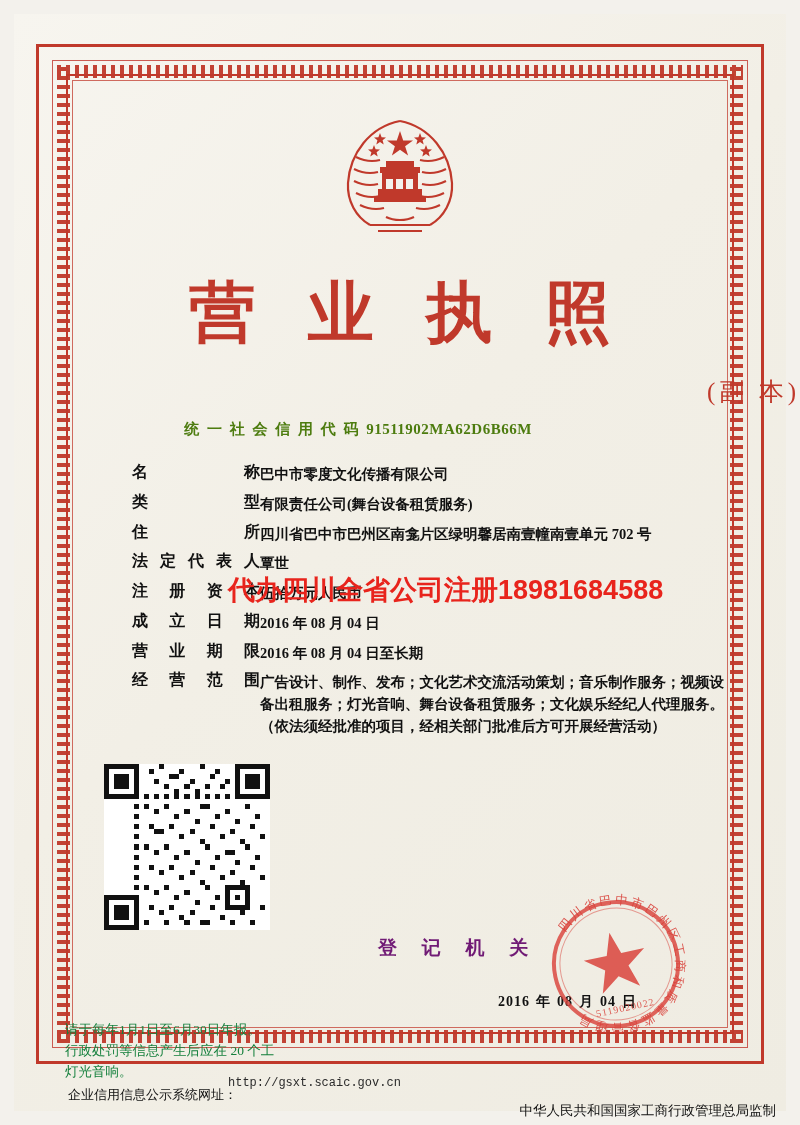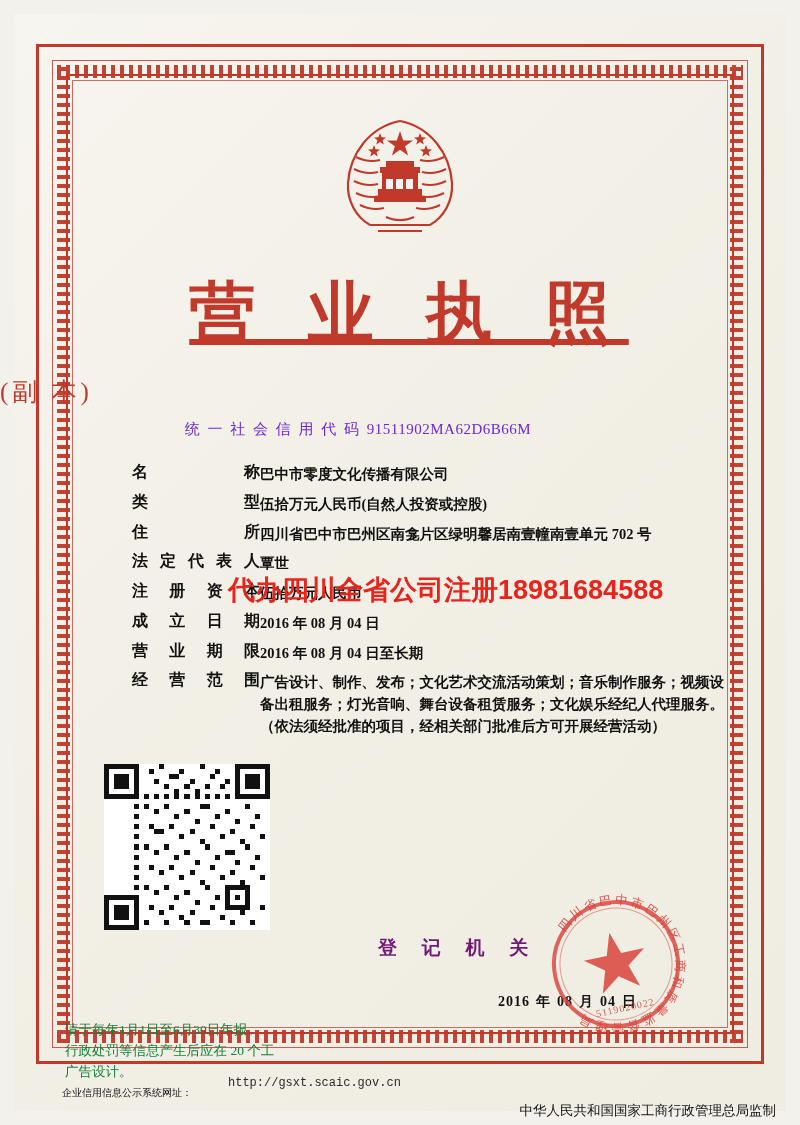--- a/index.html
+++ b/index.html
@@ -84,40 +84,39 @@
     position: absolute;
     left: 0; top: 268px;
     width: 800px;
     text-align: center;
     font-family: "Liberation Serif", serif;
     font-weight: bold;
     font-size: 66px;
     letter-spacing: 18px;
     color: #c0392b;
     text-indent: 18px;
-    text-decoration: underline;
   }
   .subtitle {
     position: absolute;
     left: 0; top: 375px;
     width: 800px;
-    text-align: left;
+    text-align: right;
     font-size: 25px;
     color: #c0392b;
     letter-spacing: 4px;
   }
   .credit-code {
     position: absolute;
     left: 0; top: 420px;
     width: 716px;
     text-align: center;
     font-size: 15px;
-    color: #6d28d9;
+    color: #4d7c0f;
     letter-spacing: 2px;
-    font-weight: normal;
+    font-weight: bold;
   }
   .credit-code .num {
     letter-spacing: .5px;
     font-family: "Liberation Serif", serif;
   }
 
   
   .fields {
     position: absolute;
     left: 132px; top: 462px;
@@ -200,22 +199,22 @@
     position: absolute;
     left: 18px; top: 1020px;
     font-size: 13.5px;
     color: #15803d;
     line-height: 1.55;
     width: 260px;
     margin-left: 47px;
   }
   .site-label {
     position: absolute;
-    left: 62px; top: 1086px;
-    font-size: 10px;
+    left: 68px; top: 1086px;
+    font-size: 13px;
     color: #111;
   }
   .site-url {
     position: absolute;
     left: 228px; top: 1076px;
     font-size: 12px;
     color: #2a2a2a;
     font-family: "Liberation Mono", monospace;
   }
   .footer-right {
@@ -293,21 +292,21 @@
           <span>名</span>
           <span>称</span>
         </div>
       <div class="value">巴中市零度文化传播有限公司</div>
     </div>
     <div class="row">
       <div class="label">
           <span>类</span>
           <span>型</span>
         </div>
-      <div class="value">伍拾万元人民币(自然人投资或控股)</div>
+      <div class="value">有限责任公司(舞台设备租赁服务)</div>
     </div>
     <div class="row">
       <div class="label">
           <span>住</span>
           <span>所</span>
         </div>
       <div class="value">四川省巴中市巴州区南龛片区绿明馨居南壹幢南壹单元 702 号</div>
     </div>
     <div class="row">
       <div class="label">
@@ -520,19 +519,19 @@
       <text font-size="12.5" fill="#d9433c" opacity="0.9" font-family="'Liberation Serif',serif" letter-spacing="2.6">
         <textPath href="#sealArc" startOffset="12%">四川省巴中市巴州区工商和质量监督管理局</textPath>
       </text>
       <text x="80" y="128" text-anchor="middle" font-size="10" fill="#d9433c" opacity="0.85" font-family="'Liberation Serif',serif" letter-spacing="1">5119020022</text>
     </svg>
   </div>
 
   <div class="note">
     <div>请于每年1月1日至6月30日年报。</div>
     <div>行政处罚等信息产生后应在 20 个工</div>
-    <div>广告设计。</div>
+    <div>灯光音响。</div>
   </div>
 
   <div class="site-label">企业信用信息公示系统网址：</div>
   <div class="site-url">http://gsxt.scaic.gov.cn</div>
   <div class="footer-right">中华人民共和国国家工商行政管理总局监制</div>
 </div>
 
 </body></html>

